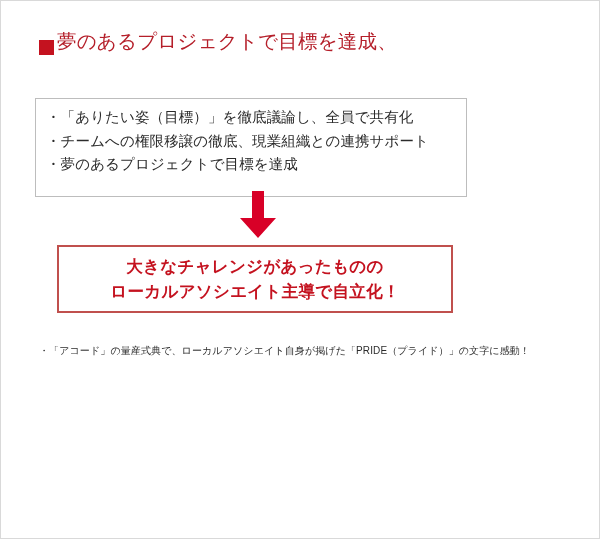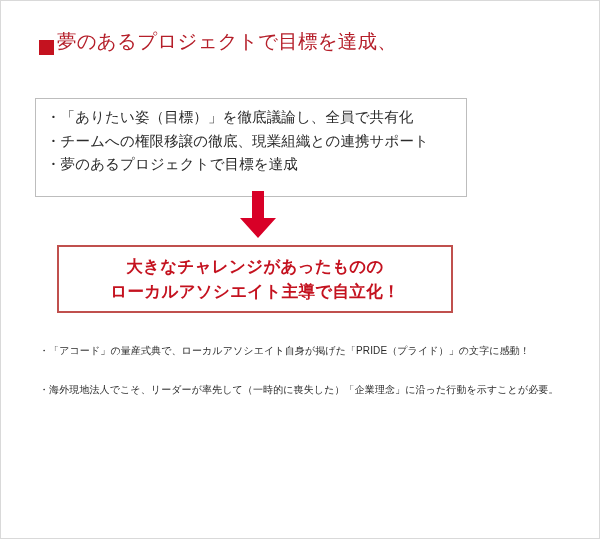--- a/index.html
+++ b/index.html
@@ -145,16 +145,15 @@
     </svg>
   </div>
 
   <div class="red-box">
     <div class="red-line">大きなチャレンジがあったものの</div>
     <div class="red-line">ローカルアソシエイト主導で自立化！</div>
   </div>
 
   <div class="notes">
     <div class="note">・「アコード」の量産式典で、ローカルアソシエイト自身が掲げた「PRIDE（プライド）」の文字に感動！</div>
-    <div class="note">・海外現地法人でこそ、リーダーが率先して（一時的に喪失した）「企業理念」に沿った行動を示すことが必要。</div>
   </div>
 
 </div>
 
 </body></html>

